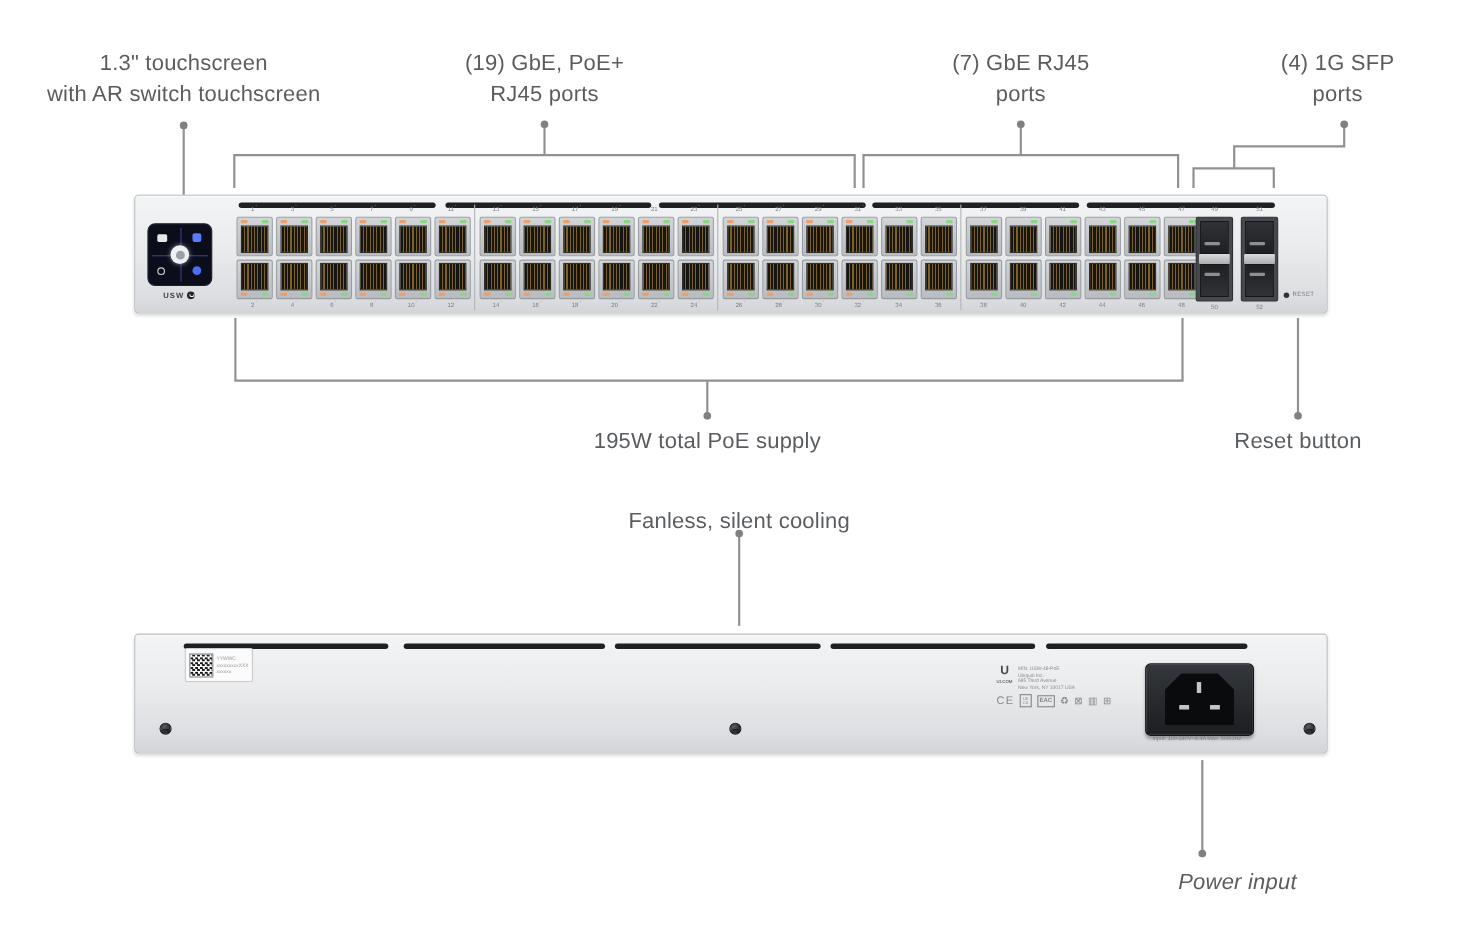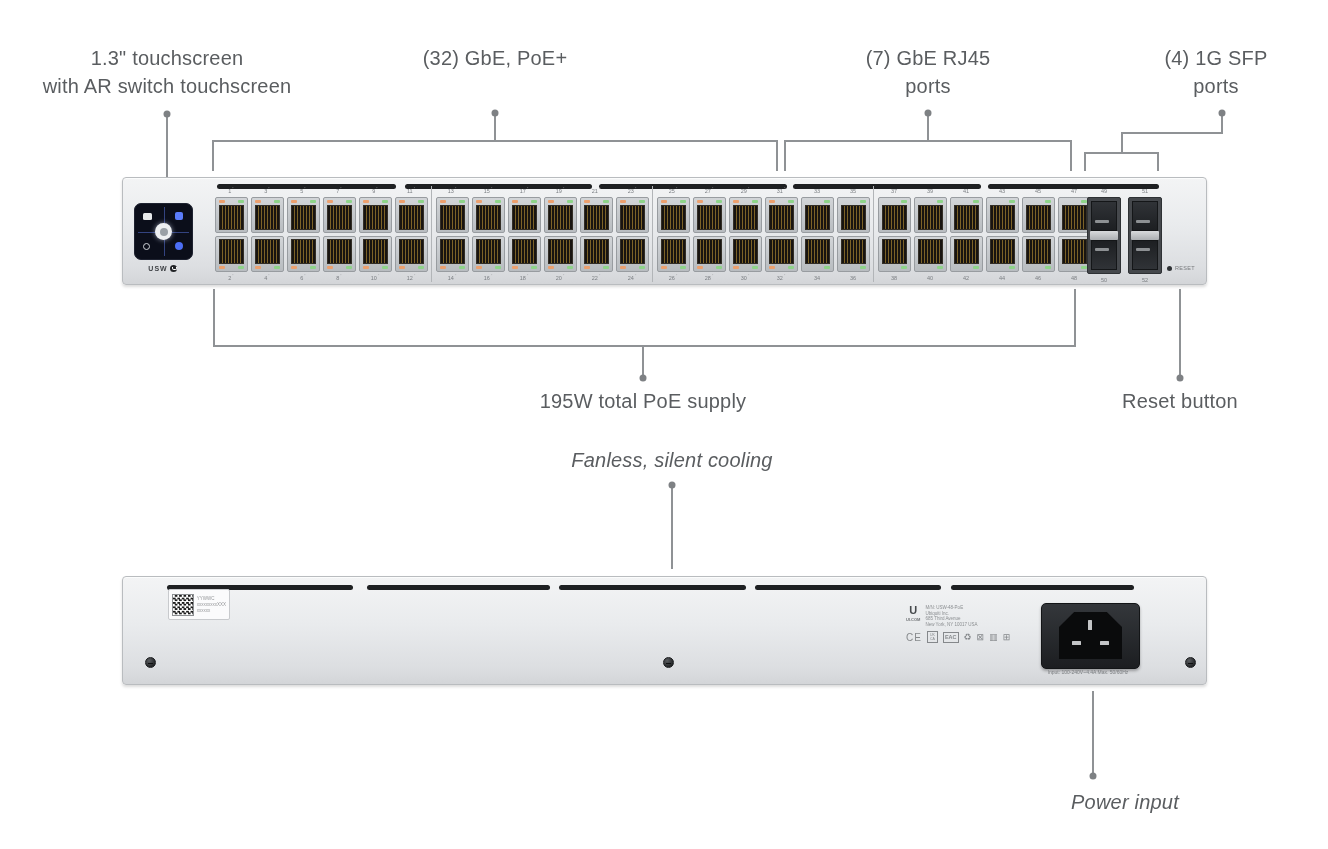--- a/index.html
+++ b/index.html
@@ -145,33 +145,34 @@
       <circle cx="672" cy="485" r="3.5"></circle>
         <circle cx="1093" cy="776" r="3.5"></circle>
     </g>
   </svg>
 
   <div class="callout-label" style="left:17px;top:44px;">
     <div>1.3" touchscreen</div>
     <div>with AR switch touchscreen</div>
   </div>
   <div class="callout-label" style="left:345px;top:44px;">
-    <div>(32) GbE, PoE+</div>
+    <div>(19) GbE, PoE+</div>
+    <div>RJ45 ports</div>
   </div>
   <div class="callout-label" style="left:778px;top:44px;">
     <div>(7) GbE RJ45</div>
     <div>ports</div>
   </div>
   <div class="callout-label" style="left:1066px;top:44px;">
     <div>(4) 1G SFP</div>
     <div>ports</div>
   </div>
   <div class="callout-label" style="left:493px;top:387px;">195W total PoE supply</div>
   <div class="callout-label" style="left:1030px;top:387px;">Reset button</div>
-  <div class="callout-label" style="left:522px;top:446px;font-style:italic;">Fanless, silent cooling</div>
+  <div class="callout-label" style="left:522px;top:460px;">Fanless, silent cooling</div>
   <div class="callout-label" style="left:975px;top:788px;font-style:italic;">Power input</div>
 
   <div class="device front">
     <i class="vent" style="left:94px;top:6px;width:179px;"></i>
     <i class="vent" style="left:282px;top:6px;width:187px;"></i>
     <i class="vent" style="left:476px;top:6px;width:188px;"></i>
     <i class="vent" style="left:670px;top:6px;width:188px;"></i>
     <i class="vent" style="left:865px;top:6px;width:171px;"></i>
 
     <div class="screen">

